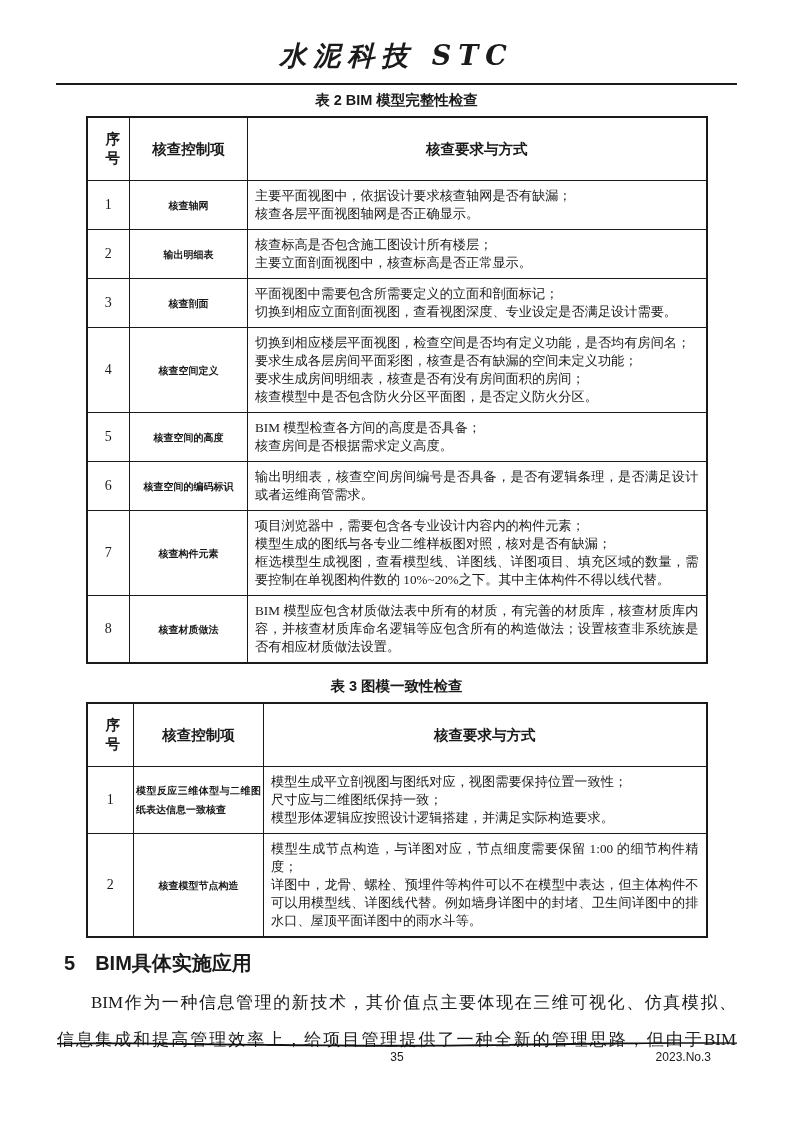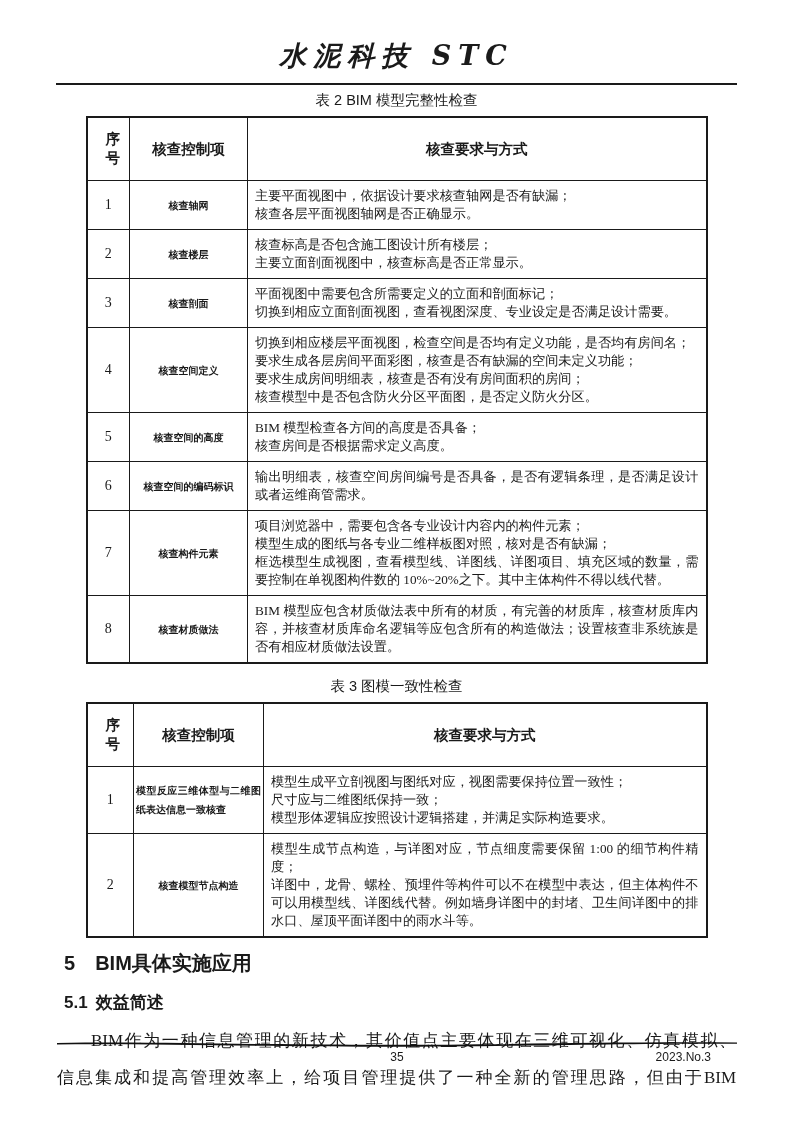--- a/index.html
+++ b/index.html
@@ -28,21 +28,21 @@
   .header-rule {
     height: 0;
     margin: 9px 56px 0 56px;
     border-top: 2.5px solid #1a1a1a;
   }
 
   
   .table-caption {
     text-align: center;
     font-family: "Liberation Sans", sans-serif;
-    font-weight: normal;
+    font-weight: bold;
     font-size: 14.5px;
     line-height: 20px;
     margin: 5px 0 6px 0;
   }
   .table-caption.second { margin-top: 12px; }
 
   
   table.check-table {
     width: 620px;
     margin: 0 auto;
@@ -150,21 +150,21 @@
     </thead>
     <tbody>
       <tr>
         <td class="c-no">1</td>
         <td class="c-item">核查轴网</td>
         <td class="c-req">主要平面视图中，依据设计要求核查轴网是否有缺漏；
 核查各层平面视图轴网是否正确显示。</td>
       </tr>
       <tr>
         <td class="c-no">2</td>
-        <td class="c-item">核查楼层</td>
+        <td class="c-item">输出明细表</td>
         <td class="c-req">核查标高是否包含施工图设计所有楼层；
 主要立面剖面视图中，核查标高是否正常显示。</td>
       </tr>
       <tr>
         <td class="c-no">3</td>
         <td class="c-item">核查剖面</td>
         <td class="c-req">平面视图中需要包含所需要定义的立面和剖面标记；
 切换到相应立面剖面视图，查看视图深度、专业设定是否满足设计需要。</td>
       </tr>
       <tr>
@@ -228,23 +228,20 @@
         <td class="c-item center-item">核查模型节点构造</td>
         <td class="c-req">模型生成节点构造，与详图对应，节点细度需要保留 1:00 的细节构件精度；
 详图中，龙骨、螺栓、预埋件等构件可以不在模型中表达，但主体构件不可以用模型线、详图线代替。例如墙身详图中的封堵、卫生间详图中的排水口、屋顶平面详图中的雨水斗等。</td>
       </tr>
     </tbody>
   </table>
 
   <div class="h1">
     <span class="num">5</span><span>BIM具体实施应用</span>
   </div>
-  <div class="h2">
-    <span class="num">5.1</span><span>效益简述</span>
-  </div>
 
   <div class="para">
     <div class="pline first">BIM作为一种信息管理的新技术，其价值点主要体现在三维可视化、仿真模拟、</div>
     <div class="pline">信息集成和提高管理效率上，给项目管理提供了一种全新的管理思路，但由于BIM</div>
   </div>
 
   <div class="footer">
     <svg class="footer-rule" viewBox="0 0 680 7" preserveAspectRatio="none" xmlns="http://www.w3.org/2000/svg">
       <path d="M0,2.9 C100,1.4 190,4.6 310,4.8 C440,5.1 540,1.6 680,2.5 L680,3.7 C540,3.3 450,7 320,6.8 C190,6.6 90,3.4 0,4.4 Z" fill="#111111"></path>
     </svg>

